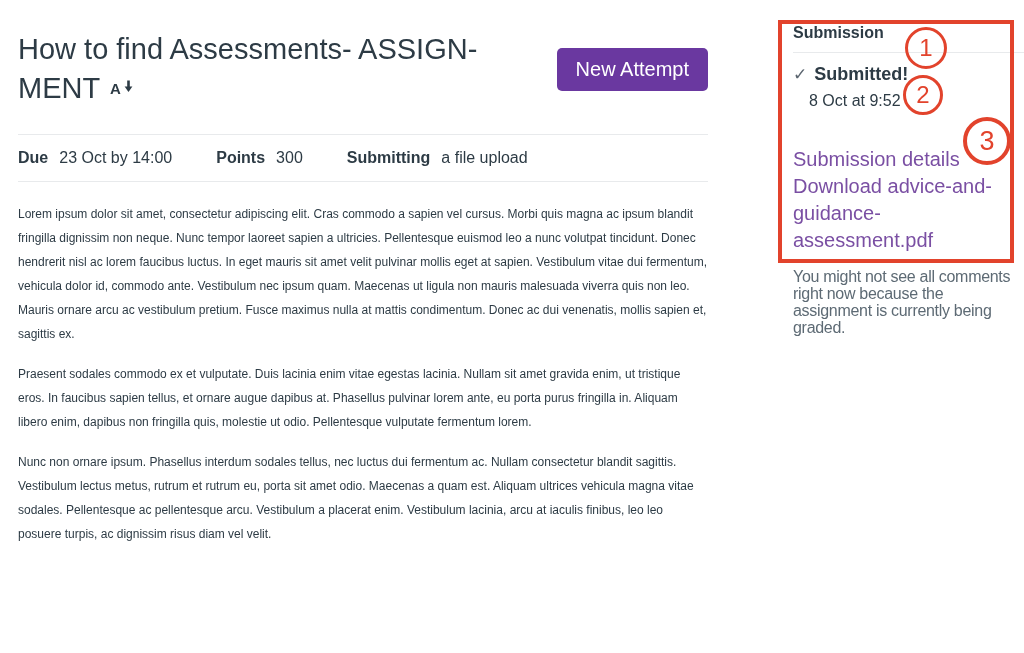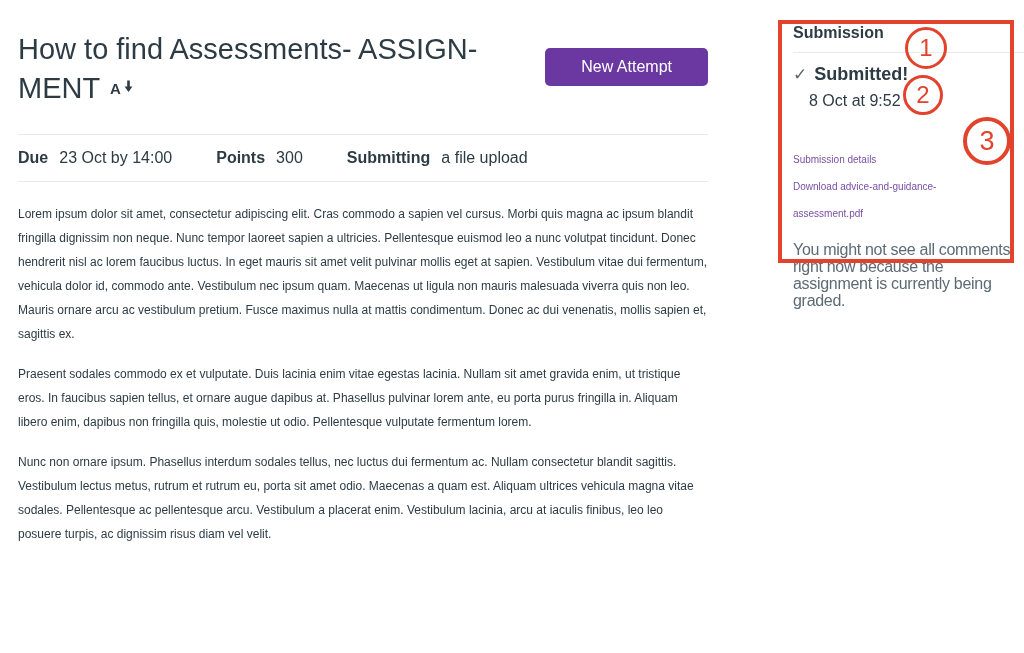--- a/index.html
+++ b/index.html
@@ -37,22 +37,22 @@
   }
   .title-icon { display: inline-block; margin-left: 10px; vertical-align: baseline; }
   .new-attempt {
     flex-shrink: 0;
     margin-top: 18px;
     margin-left: 20px;
     background: #6A38A0;
     color: #ffffff;
     border: none;
     border-radius: 5px;
-    padding: 10px 36px;
-    font-size: 16px;
+    padding: 10px 19px;
+    font-size: 20px;
     font-family: inherit;
     cursor: pointer;
   }
   .meta-row {
     display: flex;
     align-items: flex-start;
     gap: 44px;
     border-top: 1px solid #E8EAEC;
     border-bottom: 1px solid #E8EAEC;
     padding: 14px 0;
@@ -78,21 +78,21 @@
     color: #2D3B45;
   }
   .sidebar-hr {
     border: none;
     border-top: 1px solid #E8EAEC;
     margin: 0 0 11px 0;
   }
   .status-row { font-size: 18px; font-weight: bold; color: #2D3B45; }
   .check { color: #5C6670; font-weight: normal; font-size: 17px; margin-right: 7px; }
   .submit-date { font-size: 16px; margin: 7px 0 9px 16px; }
-  .links { width: 200px; font-size: 10px; line-height: 27px; margin-top: 36px; }
+  .links { width: 200px; font-size: 20px; line-height: 27px; margin-top: 36px; }
   .sidebar-link { display: block; color: #7A4FA3; text-decoration: none; cursor: pointer; }
   .note {
     width: 222px;
     margin: 14px 0 0 0;
     font-size: 16px;
     letter-spacing: -0.3px;
     line-height: 17px;
     color: #5D6A74;
   }
 

